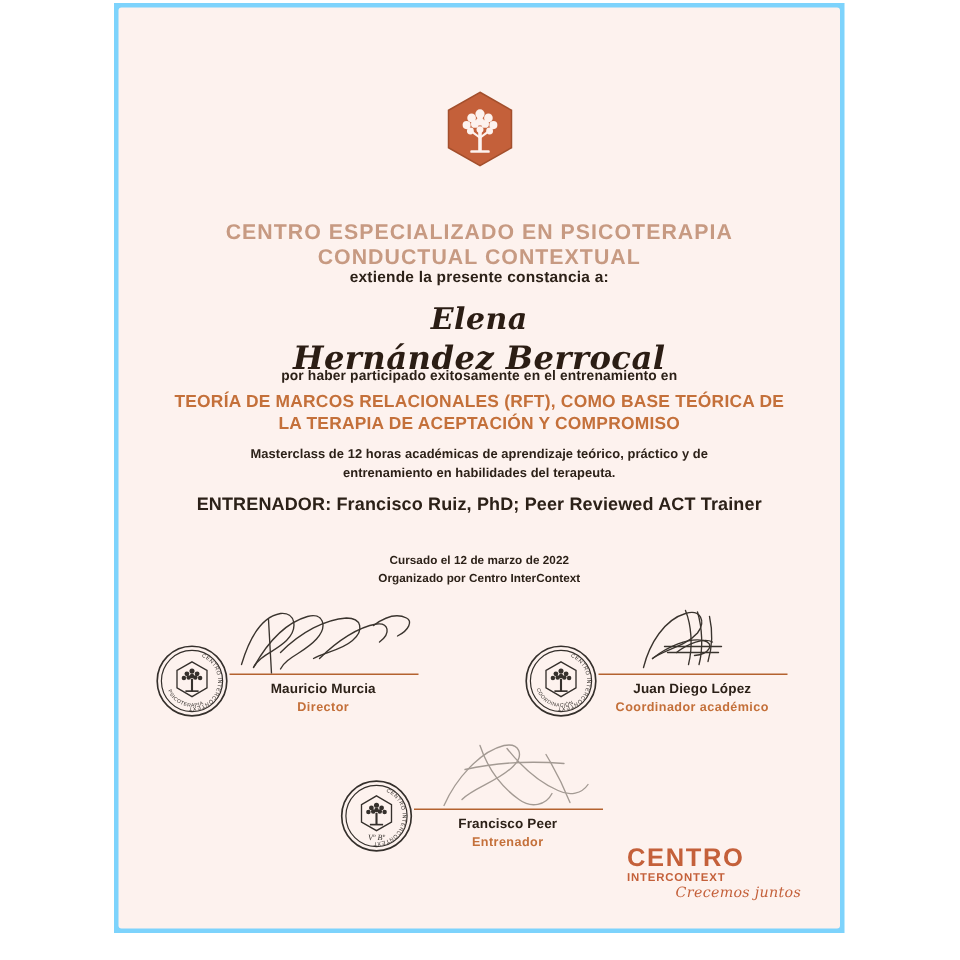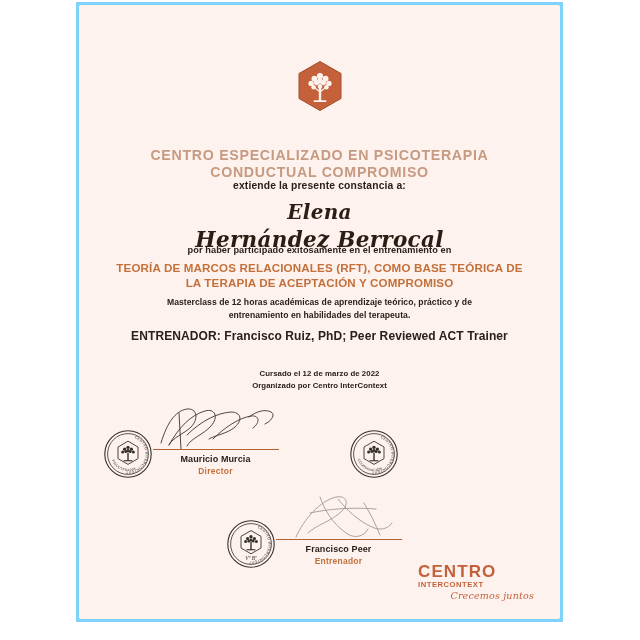--- a/index.html
+++ b/index.html
@@ -269,21 +269,21 @@
             <rect x="22.8" y="25" width="2.4" height="16" rx="0.6"></rect>
             <path d="M24 31 L19.2 27.4 L19.2 29.1 L24 32.7 Z"></path>
             <path d="M24 31 L28.8 27.4 L28.8 29.1 L24 32.7 Z"></path>
             <rect x="17.5" y="40.2" width="13" height="1.7" rx="0.8"></rect>
           </g>
         </svg>
       </div>
 
       <div class="center-col" id="org-heading">
         <span>CENTRO ESPECIALIZADO EN PSICOTERAPIA</span>
-        <span class="l2">CONDUCTUAL COMPROMISO</span>
+        <span class="l2">CONDUCTUAL CONTEXTUAL</span>
       </div>
 
       <div class="center-col" id="recipient-name">
         <span class="n1">Elena</span>
         <span class="n2">Hernández Berrocal</span>
       </div>
 
       <div class="center-col" id="extends-line">extiende la presente constancia a:</div>
 
       <div class="center-col" id="course-title">
@@ -369,20 +369,37 @@
             </g>
             <path id="sealarc2" d="M 25 7.6 a 17.4 17.4 0 0 1 0 34.8 a 17.4 17.4 0 0 1 0 -34.8" fill="none"></path>
             <text font-family="'Liberation Sans', sans-serif" font-size="3.6" fill="#35302c" letter-spacing="0.3">
               <textPath href="#sealarc2" startOffset="6%">CENTRO INTERCONTEXT</textPath>
             </text>
             <path id="sealarc2b" d="M 7.8 25 a 17.2 17.2 0 0 0 34.4 0" fill="none"></path>
             <text font-family="'Liberation Sans', sans-serif" font-size="3.4" fill="#35302c" letter-spacing="0.3">
               <textPath href="#sealarc2b" startOffset="10%">COORDINACIÓN</textPath>
             </text>
           </svg>
+          <div class="sig-right">
+            <svg class="sig-scribble" viewBox="0 0 128 44">
+              <g fill="none" stroke="#3a342e" stroke-width="0.9" stroke-linecap="round">
+                <path d="M30 40 C34 24, 44 8, 58 4 C68 1, 72 9, 66 17 C58 26, 44 28, 36 34"></path>
+                <path d="M36 34 C46 26, 60 20, 70 22 C78 24, 74 31, 64 32"></path>
+                <path d="M52 30 C60 24, 70 20, 76 23"></path>
+                <path d="M58 2 C62 12, 63 26, 60 38"></path>
+                <path d="M66 3 C69 13, 70 27, 67 38"></path>
+                <path d="M74 6 C76 15, 76 26, 73 36"></path>
+                <path d="M44 26 L82 26"></path>
+                <path d="M46 30 L80 30"></path>
+              </g>
+            </svg>
+            <div class="sig-rule"></div>
+            <div class="sig-name">Juan Diego López</div>
+            <div class="sig-role">Coordinador académico</div>
+          </div>
         </div>
 
       </div>
 
       <div class="sig-row" id="sig-row-bottom">
         <div class="sig-block">
           <svg class="seal" viewBox="0 0 50 50">
             <circle cx="25" cy="25" r="23.2" fill="none" stroke="#35302c" stroke-width="1.1"></circle>
             <circle cx="25" cy="25" r="20.4" fill="none" stroke="#35302c" stroke-width="0.8"></circle>
             <polygon points="25,11.6 35,17.4 35,29 25,34.8 15,29 15,17.4" fill="none" stroke="#35302c" stroke-width="0.9"></polygon>

